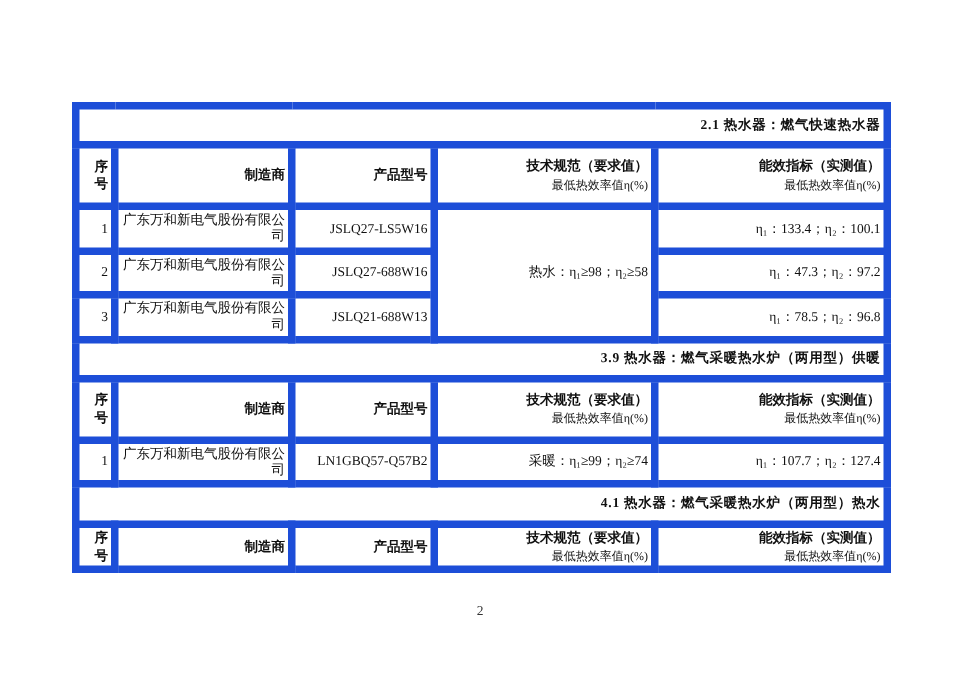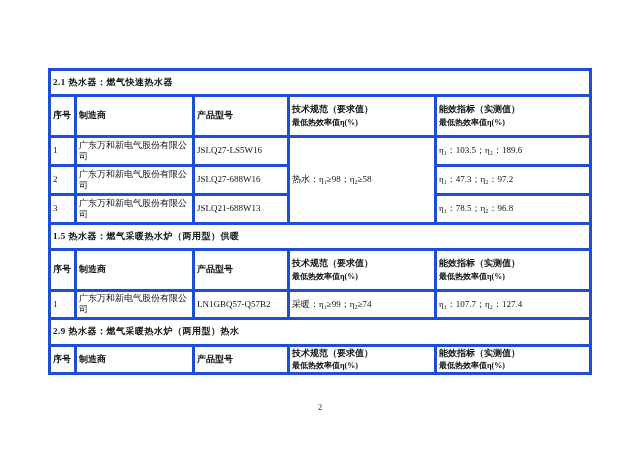--- a/index.html
+++ b/index.html
@@ -15,35 +15,35 @@
     position: absolute; left: 0; top: 0;
     width: 640px; height: 453px; background: #ffffff;
   }
   table.report {
     position: absolute; left: 48px; top: 68px;
     width: 541px;
     border-collapse: collapse;
     table-layout: fixed;
   }
   table.report td {
-    border: 3px solid #1d4ed8;
-    text-align: left;
+    border: 5px solid #1d4ed8;
+    text-align: right;
     vertical-align: middle;
     font-size: 9px;
     line-height: 1.25;
     padding: 1px 2px;
     overflow: hidden;
   }
   tr.h26 td { height: 26px; }
   tr.h41 td { height: 41px; }
   tr.h29 td { height: 29px; }
   tr.h27 td { height: 27px; }
   td.section-title { font-weight: bold; letter-spacing: 0.5px; }
   td.col-head { font-weight: bold; }
-  .head-sub { display: block; font-weight: bold; font-size: 8px; margin-top: 2px; }
+  .head-sub { display: block; font-weight: normal; font-size: 8px; margin-top: 2px; }
   td.val { font-size: 8.5px; }
   .page-footer {
     position: absolute; left: 0; top: 402px; width: 640px;
     text-align: center; font-size: 9px; color: #333;
   }
 </style>
 </head>
 <body>
 
 <div class="sheet">
@@ -72,37 +72,37 @@
       <td class="col-head">
         <span>能效指标（实测值）</span>
         <span class="head-sub">最低热效率值η(%)</span>
       </td>
     </tr>
     <tr class="h29">
       <td class="val">1</td>
       <td class="val">广东万和新电气股份有限公司</td>
       <td class="val">JSLQ27-LS5W16</td>
       <td class="val" rowspan="3">热水：η₁≥98；η₂≥58</td>
-      <td class="val">η₁：103.5；η₂：189.6</td>
+      <td class="val">η₁：133.4；η₂：100.1</td>
     </tr>
     <tr class="h29">
       <td class="val">2</td>
       <td class="val">广东万和新电气股份有限公司</td>
       <td class="val">JSLQ27-688W16</td>
       <td class="val">η₁：47.3；η₂：97.2</td>
     </tr>
     <tr class="h29">
       <td class="val">3</td>
       <td class="val">广东万和新电气股份有限公司</td>
       <td class="val">JSLQ21-688W13</td>
       <td class="val">η₁：78.5；η₂：96.8</td>
     </tr>
 
     <tr class="h26">
-      <td colspan="5" class="section-title">1.5 热水器：燃气采暖热水炉（两用型）供暖</td>
+      <td colspan="5" class="section-title">3.9 热水器：燃气采暖热水炉（两用型）供暖</td>
     </tr>
     <tr class="h41">
       <td class="col-head">序号</td>
       <td class="col-head">制造商</td>
       <td class="col-head">产品型号</td>
       <td class="col-head">
         <span>技术规范（要求值）</span>
         <span class="head-sub">最低热效率值η(%)</span>
       </td>
       <td class="col-head">
@@ -112,21 +112,21 @@
     </tr>
     <tr class="h27">
       <td class="val">1</td>
       <td class="val">广东万和新电气股份有限公司</td>
       <td class="val">LN1GBQ57-Q57B2</td>
       <td class="val">采暖：η₁≥99；η₂≥74</td>
       <td class="val">η₁：107.7；η₂：127.4</td>
     </tr>
 
     <tr class="h27">
-      <td colspan="5" class="section-title">2.9 热水器：燃气采暖热水炉（两用型）热水</td>
+      <td colspan="5" class="section-title">4.1 热水器：燃气采暖热水炉（两用型）热水</td>
     </tr>
     <tr class="h27">
       <td class="col-head">序号</td>
       <td class="col-head">制造商</td>
       <td class="col-head">产品型号</td>
       <td class="col-head">
         <span>技术规范（要求值）</span>
         <span class="head-sub">最低热效率值η(%)</span>
       </td>
       <td class="col-head">

